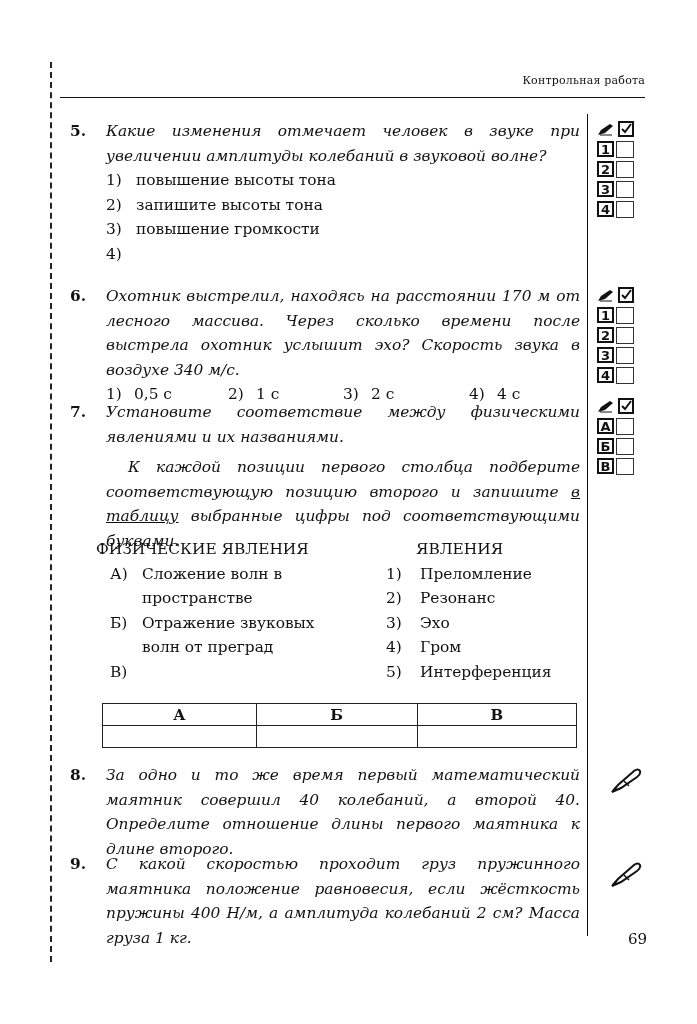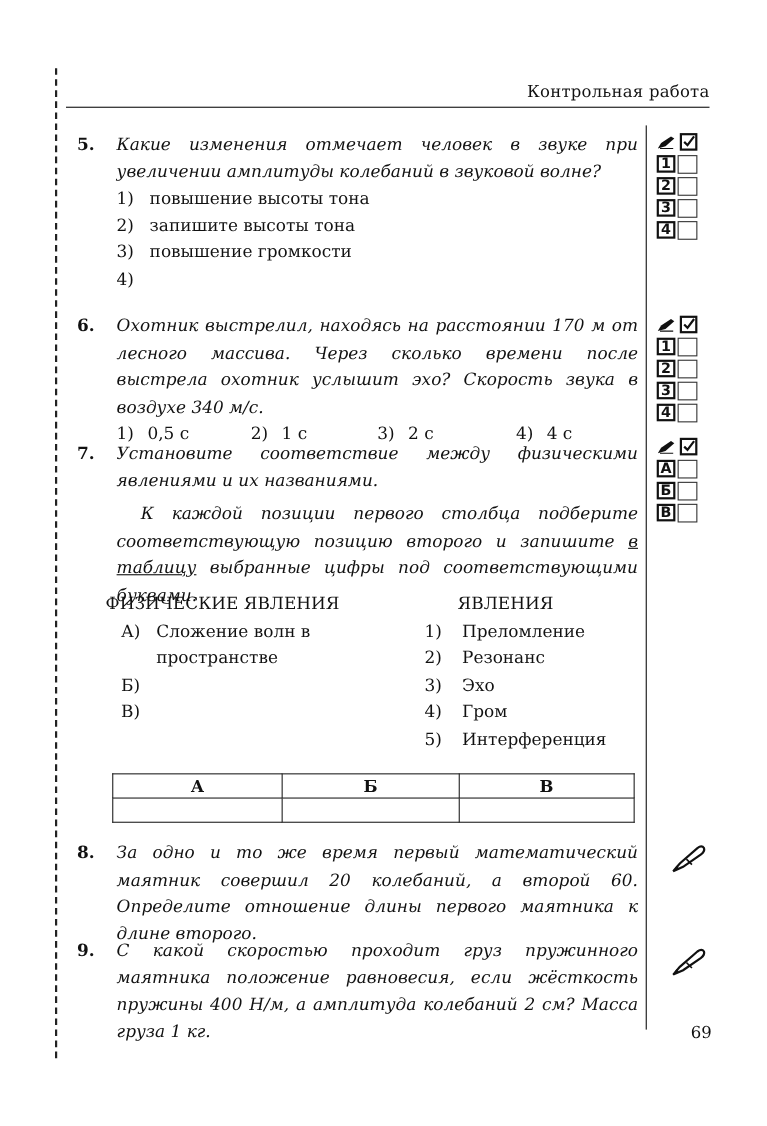--- a/index.html
+++ b/index.html
@@ -1,20 +1,20 @@
 <!DOCTYPE html>
 <html><head>
 <meta charset="utf-8">
 <style>
   html, body { margin:0; padding:0; background:#ffffff; }
   body { width:697px; height:1024px; position:relative; overflow:hidden;
          font-family:"DejaVu Serif","Liberation Serif",serif; color:#111; }
   .cutline { position:absolute; left:50px; top:62px; height:900px; width:0;
              border-left:2px dashed #222; }
-  .header-title { position:absolute; right:52px; top:74px; font-size:15px; letter-spacing:0.2px; }
+  .header-title { position:absolute; right:52px; top:74px; font-size:11px; letter-spacing:0.2px; }
   .header-rule { position:absolute; left:60px; right:52px; top:97px; height:0; border-top:1.5px solid #111; }
   .vrule { position:absolute; left:587px; top:114px; height:822px; width:0; border-left:1.5px solid #111; }
 
   .q { position:absolute; left:70px; width:510px; font-size:15.4px; line-height:24.5px; }
   .q .num { position:absolute; left:0; top:0; font-weight:bold; }
   .q .body { margin-left:36px; text-align:justify; }
   .q .body p { margin:0;font-style:italic; }
   .q .opt { display:flex; }
   .q .opt .ol { width:30px; }
   .opts-row { display:flex; }
@@ -111,20 +111,21 @@
 
 <div class="match">
   <div class="col-left">
     <p class="col-h">ФИЗИЧЕСКИЕ ЯВЛЕНИЯ</p>
     <div class="mi">
         <span class="ml">А)</span>
         <span style="width:190px;">Сложение волн в пространстве</span>
       </div>
     <div class="mi">
         <span class="ml">Б)</span>
+        <span style="width:190px;">Отражение звуковых волн от преград</span>
       </div>
     <div class="mi">
         <span class="ml">В)</span>
       </div>
   </div>
   <div class="col-right">
     <p class="col-h">ЯВЛЕНИЯ</p>
     <div class="mi">
         <span class="ml">1)</span>
         <span>Преломление</span>
@@ -159,21 +160,21 @@
     <td></td>
     <td></td>
     <td></td>
   </tr>
 </tbody>
   </table>
 
 <div class="q" style="top:763px;">
   <span class="num">8.</span>
   <div class="body">
-      <p>За одно и то же время первый математический маятник совершил 20 колебаний, а второй 60. Определите отношение длины первого маятника к длине второго.</p>
+      <p>За одно и то же время первый математический маятник совершил 40 колебаний, а второй 40. Определите отношение длины первого маятника к длине второго.</p>
     </div>
 </div>
 
 <div class="q" style="top:852px;">
   <span class="num">9.</span>
   <div class="body">
       <p>С какой скоростью проходит груз пружинного маятника положение равновесия, если жёсткость пружины 400 Н/м, а амплитуда колебаний 2 см? Масса груза 1 кг.</p>
     </div>
 </div>
 

